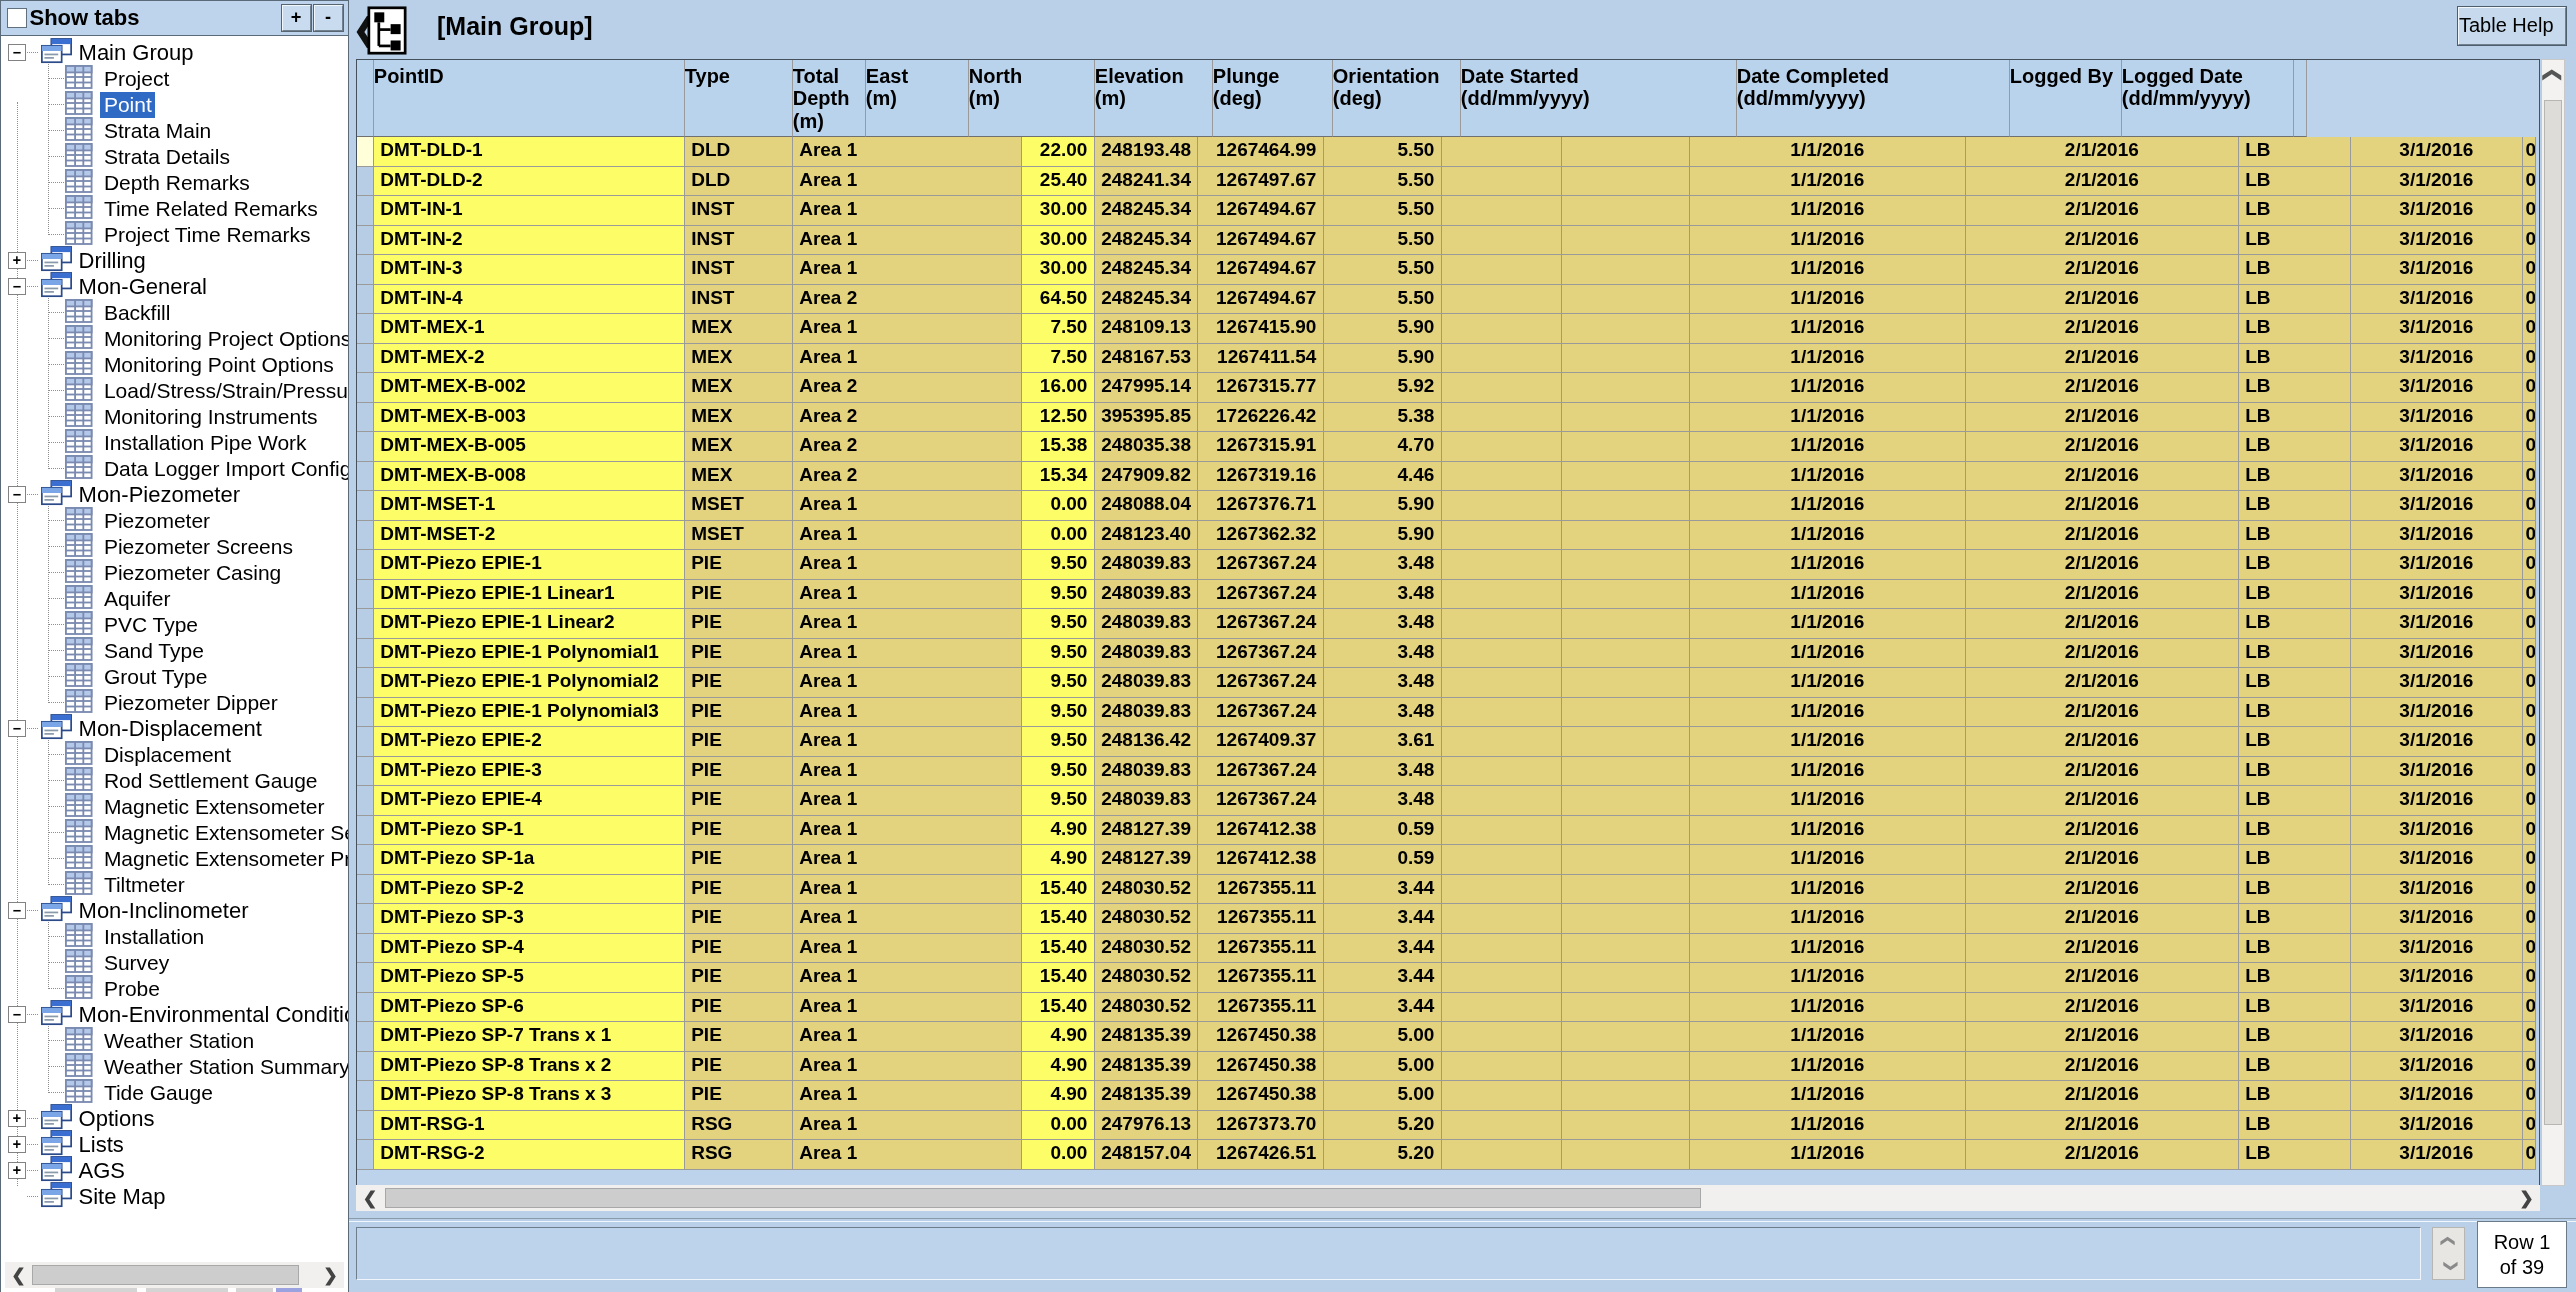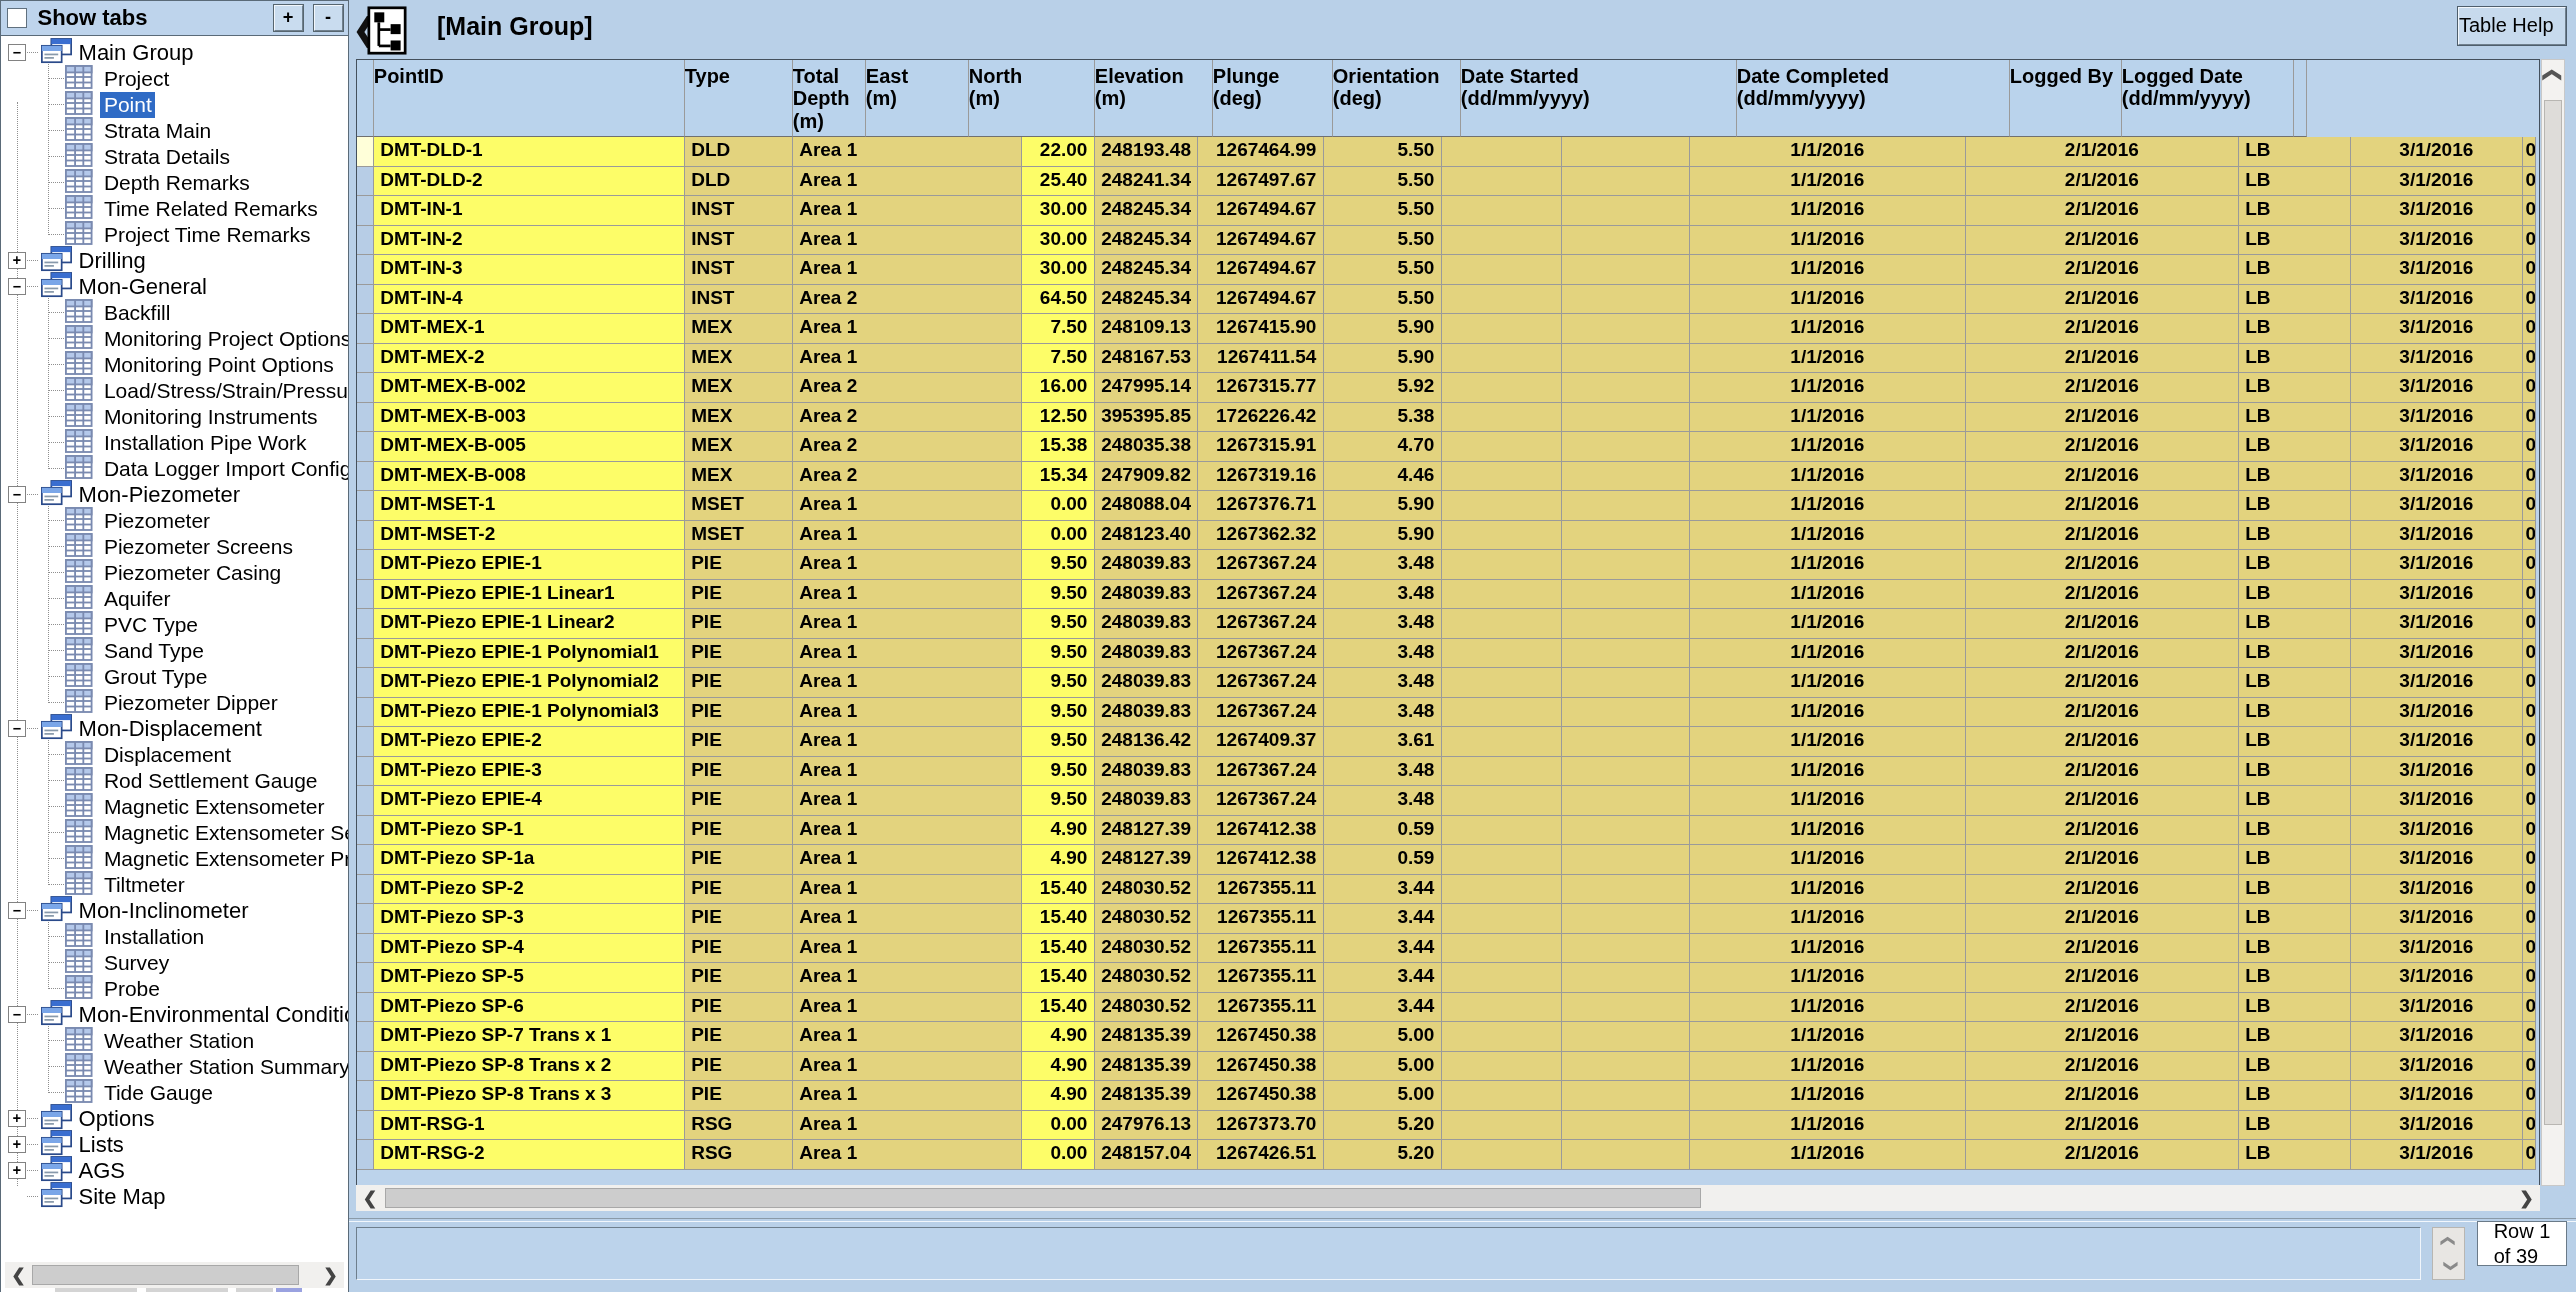--- a/index.html
+++ b/index.html
@@ -3,21 +3,21 @@
 <meta charset="utf-8">
 <style>
   *{box-sizing:border-box;margin:0;padding:0}
   html,body{width:2576px;height:1293px;overflow:hidden;background:#b9d0e8;
     font-family:"Liberation Sans",sans-serif;color:#000;position:relative}
 
   
   .sidebar{position:absolute;left:0;top:0;width:349px;height:1293px;background:#fff;
     border:1.8px solid #5a6a78}
   .sb-header{position:absolute;left:0;top:0;right:0;height:35px;background:#bed4ec;
-    border-bottom:1.8px solid #5a6a78;display:flex;align-items:center;padding:0 5.5px;gap:11px}
+    border-bottom:1.8px solid #5a6a78;display:flex;align-items:center;padding:0 5.5px;gap:3px}
   .checkbox{width:20px;height:20px;background:#fff;border:1.8px solid #60707e;flex:0 0 auto}
   .sb-title{font-weight:bold;font-size:22px;white-space:nowrap}
   .sb-btn{width:29px;height:26px;background:#c9dcef;border:1.8px solid;
     border-color:#f2f7fc #70808e #70808e #f2f7fc;outline:0.9px solid #56656f;
     font:bold 18.3px/22px "Liberation Sans",sans-serif;text-align:center;flex:0 0 auto}
   .sb-btn.first{margin-left:auto}
   .tree{position:absolute;left:0;top:35px;right:0;bottom:33px;overflow:hidden;
     background:#fff;padding-top:3.7px}
   .rootline{position:absolute;left:15.6px;top:66px;height:1084px;border-left:1.8px dotted #8f8f8f}
   .grow{display:flex;align-items:center;height:26px;padding-left:7.3px;white-space:nowrap;position:relative;z-index:1}
@@ -103,22 +103,22 @@
 
   
   .divider{position:absolute;left:0;top:1218px;width:2227px;height:3.7px;
     border-top:1.8px solid #8a9aa8;border-bottom:1.8px solid #f2f7fc}
   .status-panel{position:absolute;left:7.3px;top:1227px;width:2065px;height:53px;background:#bcd3eb;
     border:1.8px solid;border-color:#6e7e8c #f0f5fb #f0f5fb #6e7e8c}
   .spinner{position:absolute;left:2083px;top:1227px;width:33px;height:53px;background:#e8e6e3;
     border:0.9px solid #b8b6b2;display:flex;flex-direction:column}
   .spin-btn{flex:1;display:flex;align-items:center;justify-content:center;color:#8a8a8a;
     font-size:13.7px;font-weight:bold}
-  .row-box{position:absolute;left:2128px;top:1221px;width:90px;height:45px;background:#fff;
-    border:1.8px solid #6a7a88;font-size:20px;white-space:pre-line;
+  .row-box{position:absolute;left:2128px;top:1221px;width:90px;height:67px;background:#fff;
+    border:1.8px solid #6a7a88;font-size:20px;text-align:center;white-space:pre-line;
     display:flex;align-items:center;justify-content:center;line-height:1.25}
 
   
   .frag{position:absolute;height:4.6px;top:1288px;background:#d4d4d4}
 </style>
 </head>
 <body>
 
 <div class="sidebar">
   <div class="sb-header">

